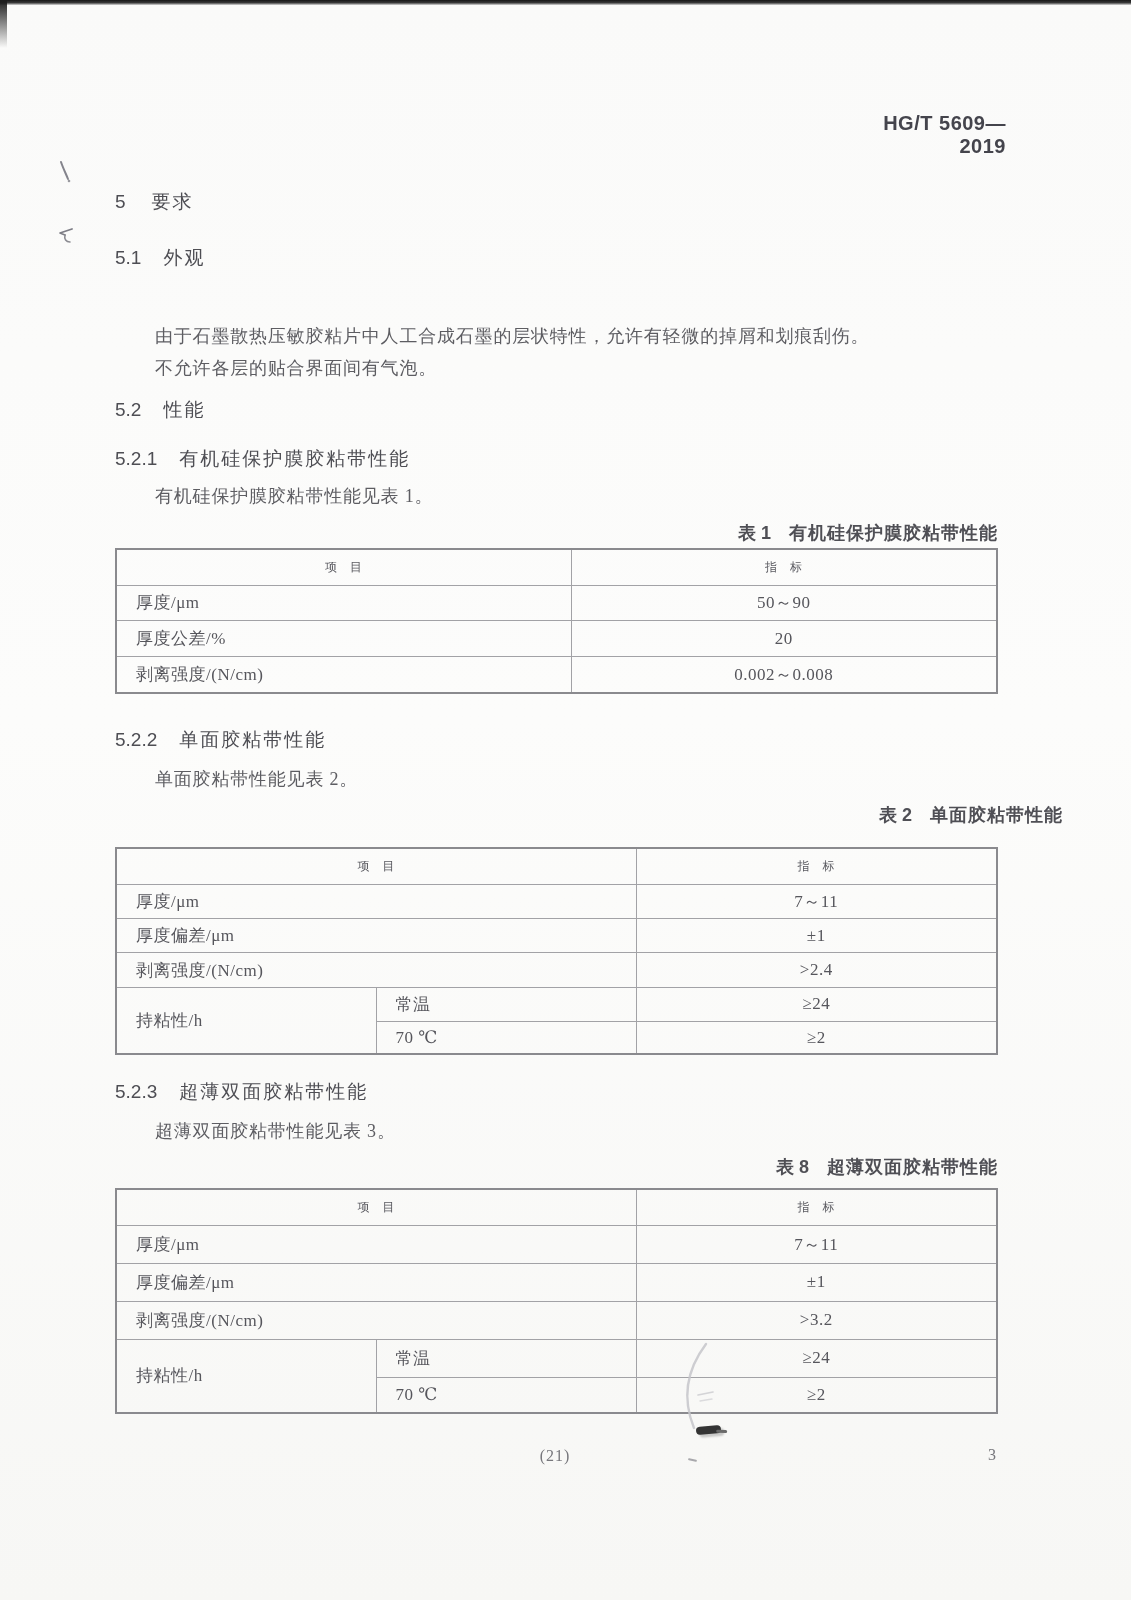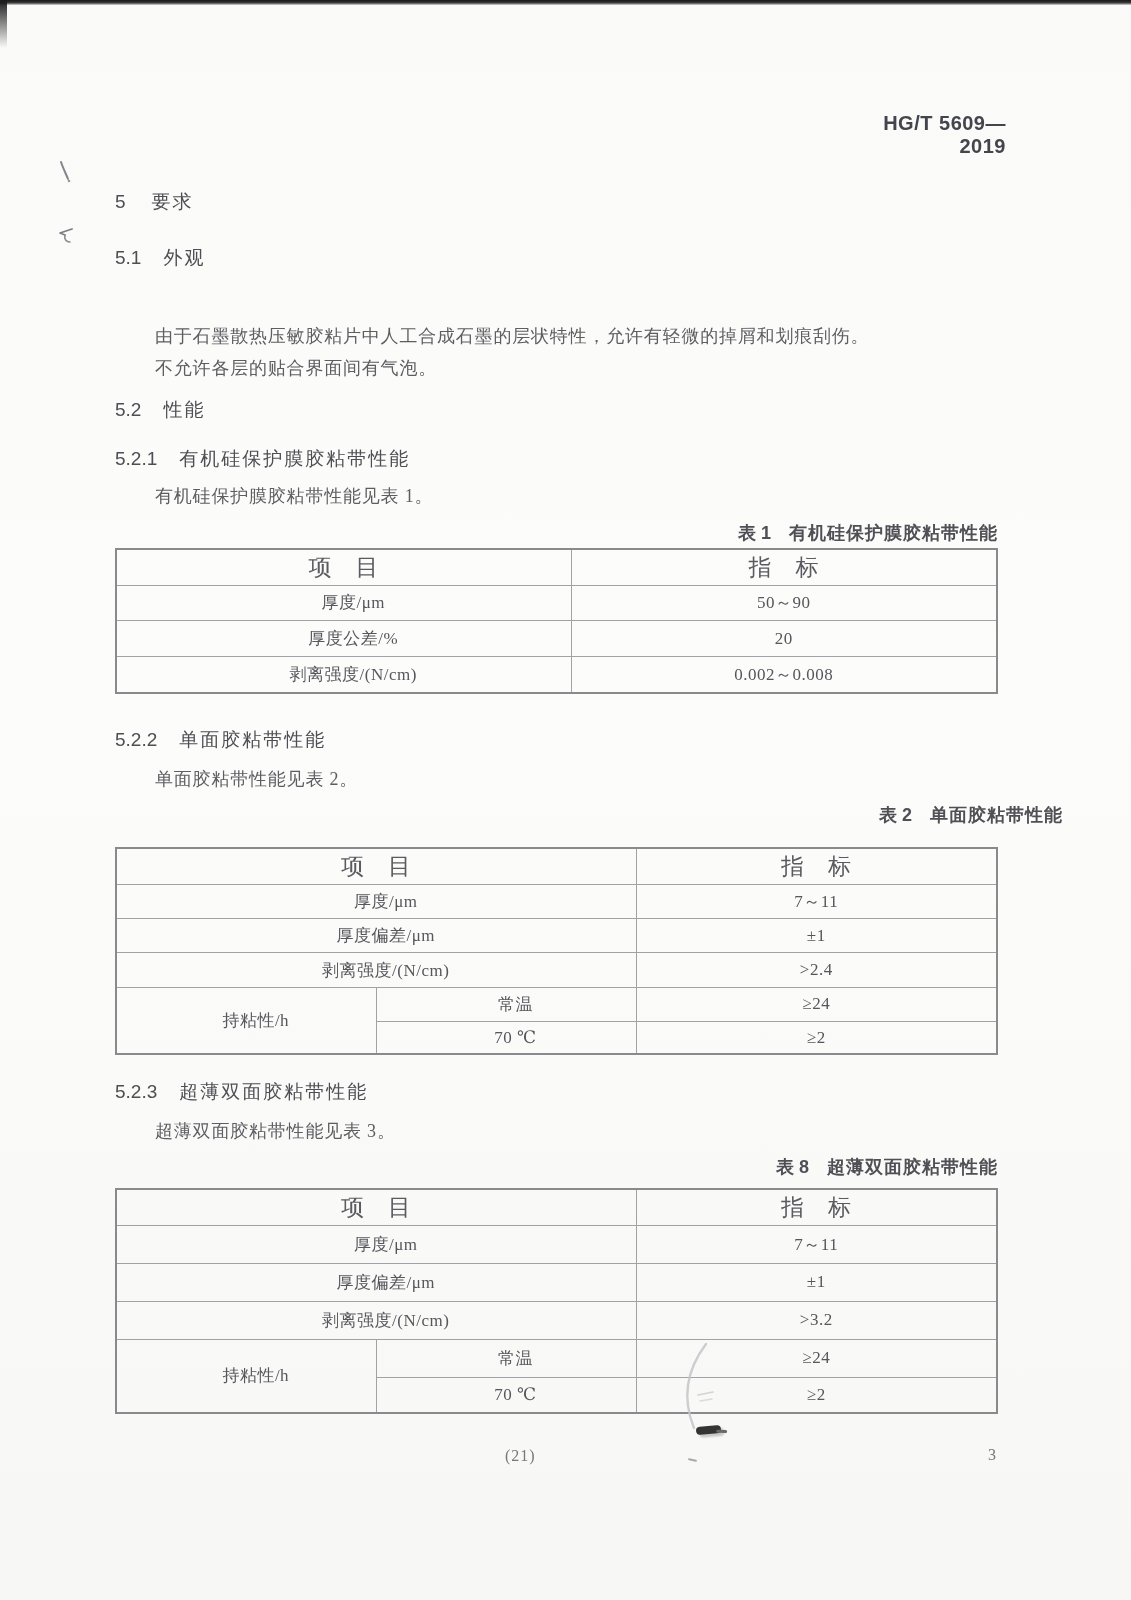--- a/index.html
+++ b/index.html
@@ -40,41 +40,41 @@
     font-weight:700;font-size:18px;color:#4f4f55;white-space:nowrap;
   }
   .caption .ct{margin-left:18px;letter-spacing:1px;}
   .tblwrap{position:absolute;left:115px;width:883px;}
   table{border-collapse:collapse;width:100%;height:100%;table-layout:fixed;}
   td{
     border:1px solid #a2a2a6;font-size:17px;color:#56565c;
     vertical-align:middle;padding:0;letter-spacing:.5px;
   }
   .tbl{border:2px solid #8a8a8e;}
-  td.item{text-align:center;padding-left:19px;}
+  td.item{text-align:left;padding-left:19px;}
   td.val,td.hd{text-align:center;}
-  td.hd{font-size:23px;color:#5a5a60;}
+  td.hd{font-size:12px;color:#5a5a60;}
   tr.head{height:36px;}
   
   .mark{position:absolute;}
   .smudge{
     position:absolute;left:696px;top:1426px;width:25px;height:8px;
     background:#343434;border-radius:4px;transform:rotate(-5deg);
     box-shadow:3px 3px 2px rgba(60,60,60,.25);
   }
   .smudge::after{
     content:"";position:absolute;left:20px;top:5px;width:11px;height:3px;
     background:#6a6a6a;border-radius:2px;transform:rotate(8deg);
   }
   .tinymark{
     position:absolute;left:688px;top:1459px;width:9px;height:2px;
     background:#a8a8ac;transform:rotate(12deg);border-radius:1px;
   }
   .footer-center{
-    position:absolute;left:505px;top:1447px;width:100px;
+    position:absolute;left:505px;top:1447px;width:100px;text-align:center;
     font-size:16px;color:#77777c;letter-spacing:1px;
   }
   .footer-page{
     position:absolute;left:968px;top:1446px;width:28px;text-align:right;
     font-size:16px;color:#77777c;
   }
 </style>
 </head>
 <body>
 

